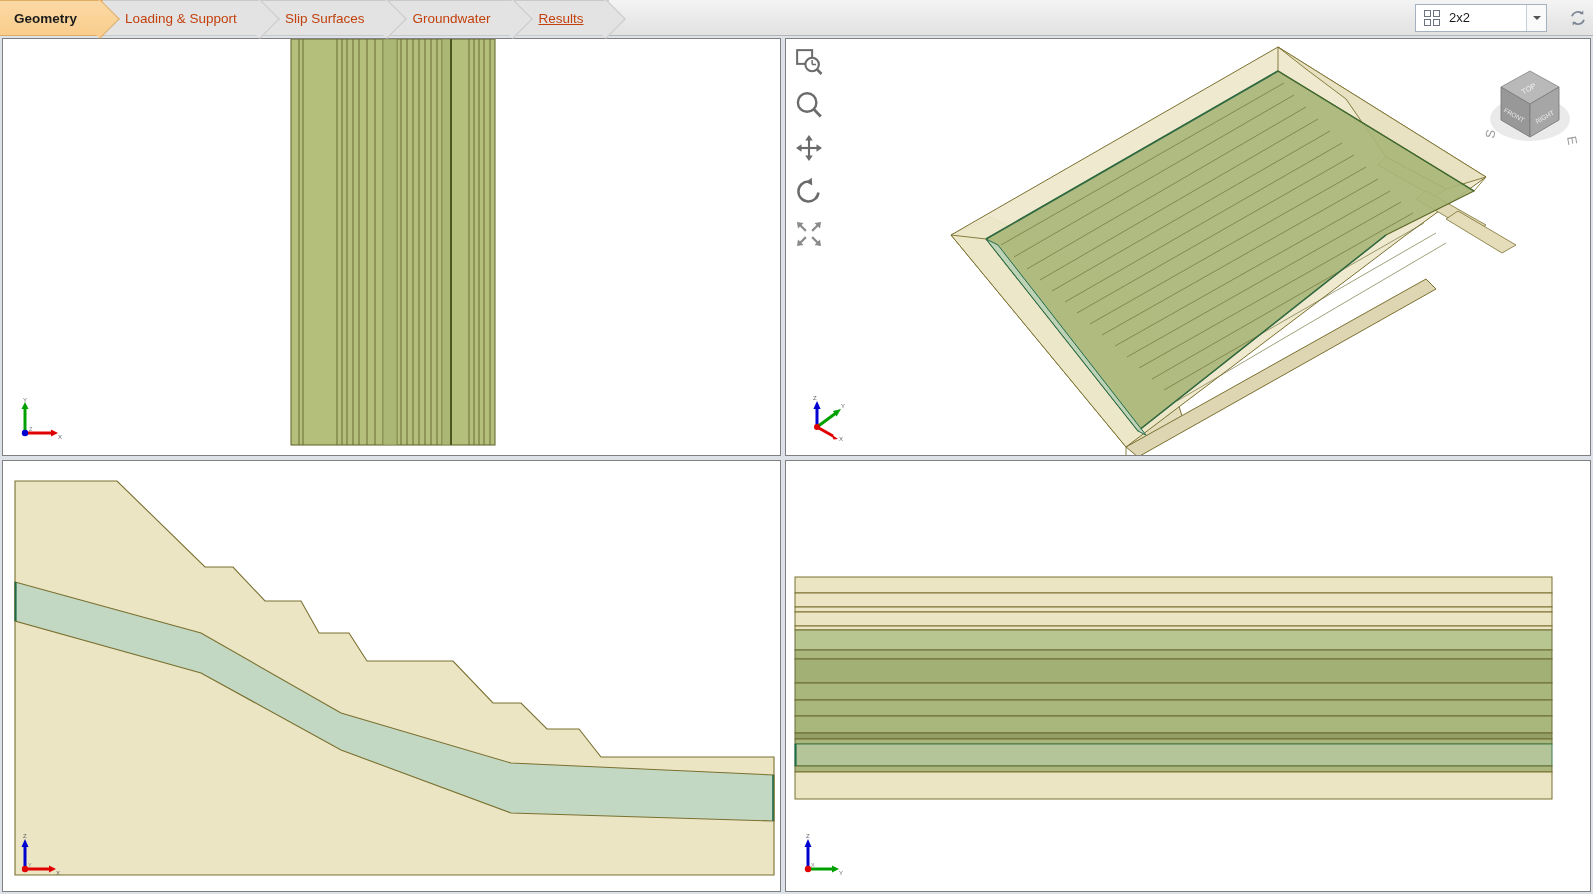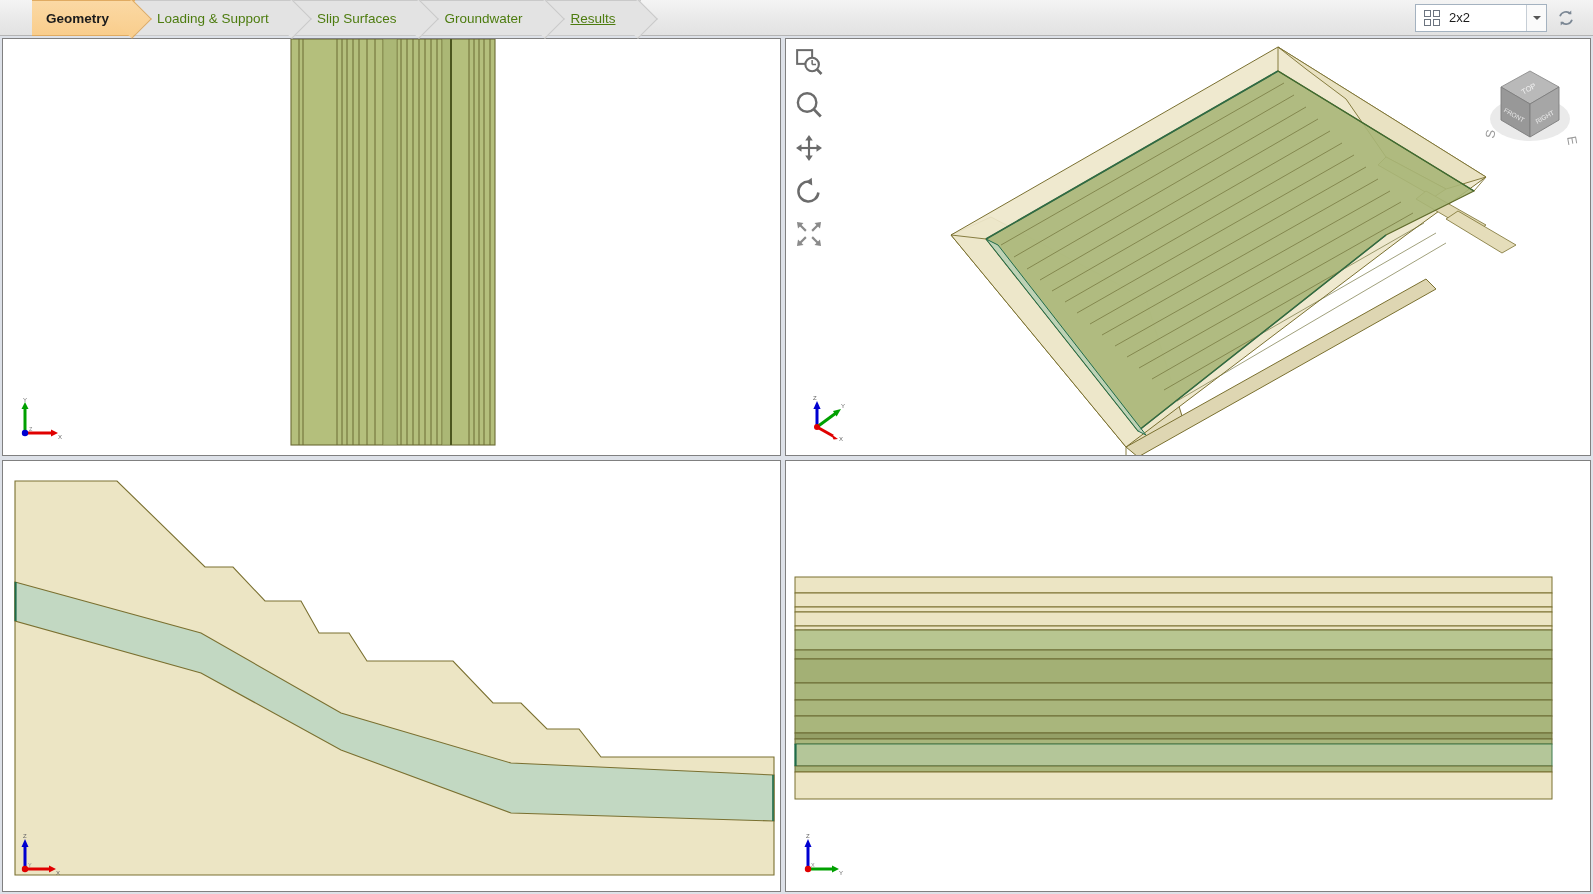--- a/index.html
+++ b/index.html
@@ -12,27 +12,27 @@
   }
 
   
   #ribbon {
     position: absolute; left: 0; top: 0; width: 1593px; height: 36px;
     background: linear-gradient(to bottom, #f4f4f4 0%, #eaeaea 50%, #e2e2e2 100%);
     border-bottom: 1px solid #b4b4b4;
     display: flex; align-items: stretch;
   }
 
-  #breadcrumbs { display: flex; align-items: stretch; height: 36px; padding-left: 32px; }
+  #breadcrumbs { display: flex; align-items: stretch; height: 36px; }
 
   .crumb {
     position: relative; height: 36px;
     display: flex; align-items: center;
     padding: 0 26px 0 22px;
-    font-size: 13.5px; color: #4d7c0f;
+    font-size: 13.5px; color: #c2410c;
     background: #e3e3e3;
     border-top: 1px solid #c9c9c9;
     border-bottom: 1px solid #c9c9c9;
     white-space: nowrap;
     cursor: default;
   }
   .crumb.first { padding-left: 14px; }
   .crumb.active {
     background: linear-gradient(to bottom, #fbd9a4 0%, #f9cd8c 100%);
     color: #1b1b1b; font-weight: bold;
@@ -55,21 +55,21 @@
     border-right: 1px solid #e0ab62;
     z-index: 4;
   }
   .crumb.c1 { z-index: 9; } .crumb.c2 { z-index: 8; }
   .crumb.c3 { z-index: 7; } .crumb.c4 { z-index: 6; align-items: center; }
   .crumb.c5 { z-index: 5; text-decoration: underline; }
   .crumb span { position: relative; z-index: 6; }
 
   #ribbon-right {
     margin-left: auto; display: flex; align-items: center;
-    gap: 6px; padding-right: 14px; padding-left: 10px;
+    gap: 18px; padding-right: 2px; padding-left: 10px;
   }
 
   #layout-combo {
     display: flex; align-items: center; height: 28px;
     background: #ffffff; border: 1px solid #a4b2c0;
     width: 132px;
   }
   #layout-combo .combo-face {
     display: flex; align-items: center; gap: 9px;
     padding: 0 8px; flex: 1; height: 100%;

